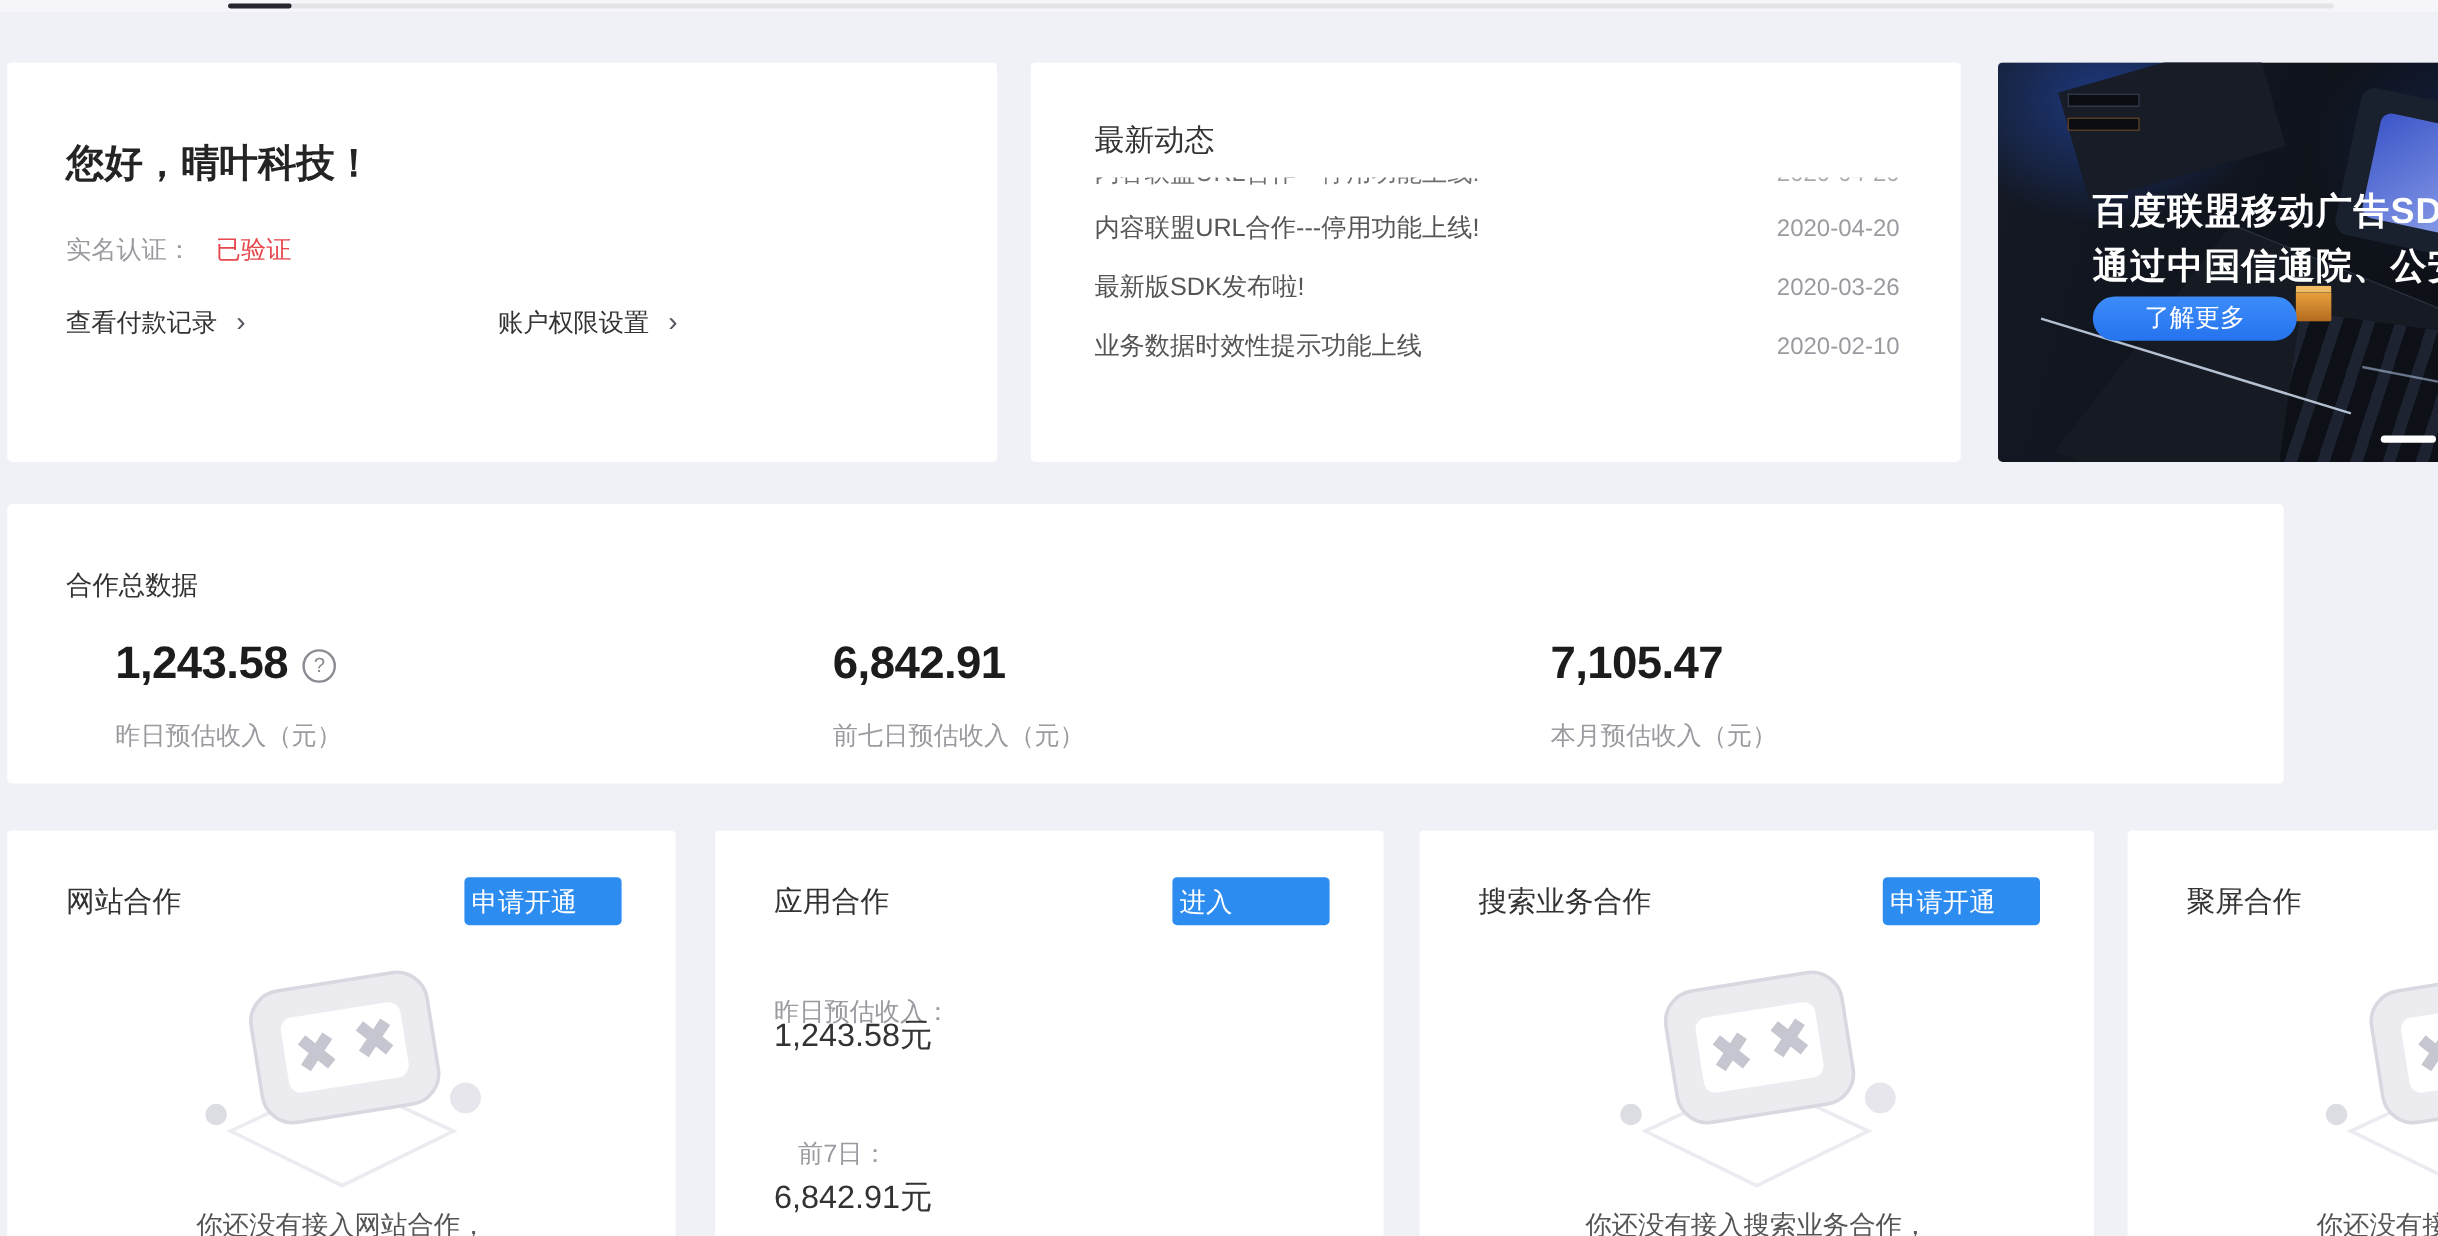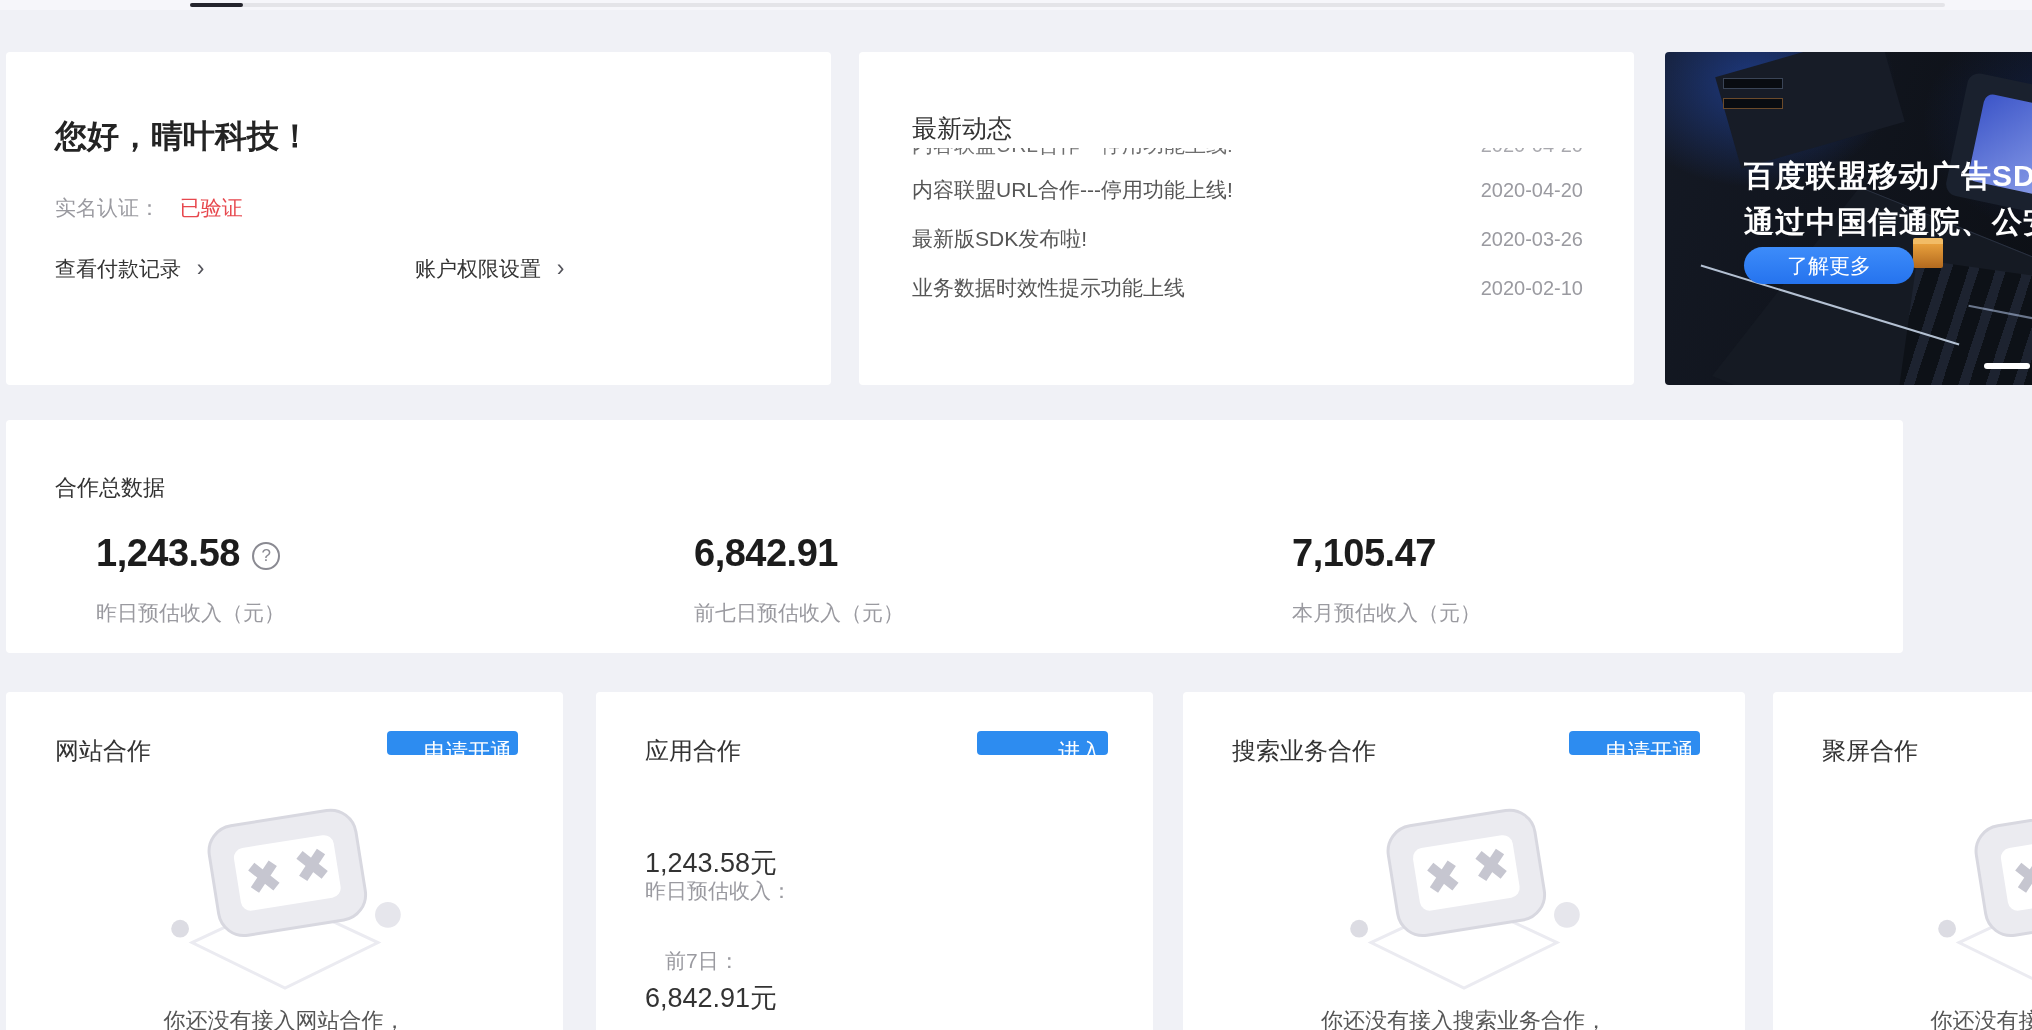--- a/index.html
+++ b/index.html
@@ -16,21 +16,21 @@
   .greet-title{position:absolute;left:49px;top:63px;font-size:32px;font-weight:bold;color:#242424;}
   .auth-row{position:absolute;left:49px;top:142px;font-size:21px;}
   .auth-label{color:#9a9aa0;}
   .auth-status{color:#e7484e;margin-left:14px;}
   .greet-link{position:absolute;top:203px;font-size:21px;color:#333;cursor:pointer;white-space:nowrap;}
   .greet-link.l1{left:49px;} .greet-link.l2{left:409px;}
   .chev{color:#55555c;margin-left:10px;font-size:23px;line-height:21px;}
 
   
   .news{left:859px;top:52px;width:775px;height:333px;overflow:hidden;}
-  .news-title{position:absolute;left:53px;top:60px;font-size:25px;color:#333;}
+  .news-title{position:absolute;left:53px;top:48px;font-size:25px;color:#333;}
   .news-partial{position:absolute;left:53px;right:51px;top:96px;height:12px;overflow:hidden;opacity:.85;}
   .news-partial .inner{display:flex;justify-content:space-between;transform:translateY(-16px);
       font-size:21px;line-height:26px;color:#555;}
   .news-partial .inner .d{color:#9a9aa0;font-size:20px;}
   .news-row{position:absolute;left:53px;right:51px;display:flex;justify-content:space-between;
       align-items:baseline;cursor:pointer;}
   .news-row .t{font-size:21px;color:#555;}
   .news-row .d{font-size:20px;color:#9a9aa0;}
   .news-row.r0{top:124px;} .news-row.r1{top:173px;} .news-row.r2{top:222px;}
 
@@ -68,28 +68,28 @@
   .stat-val{font-size:38px;font-weight:bold;color:#1c1c1c;letter-spacing:-.5px;}
   .help{display:inline-block;width:24px;height:24px;border:2px solid #8a8a92;border-radius:50%;
         font-size:17px;font-weight:normal;color:#8a8a92;text-align:center;line-height:23px;
         margin-left:12px;vertical-align:5px;cursor:pointer;}
   .stat-label{margin-top:24px;font-size:21px;color:#9a9aa0;}
 
   
   .coop{top:692px;width:557px;height:400px;}
   .coop.c1{left:6px;} .coop.c2{left:596px;} .coop.c3{left:1183px;width:562px;} .coop.c4{left:1773px;}
   .coop-title{position:absolute;left:49px;top:43px;font-size:24px;color:#333;}
-  .coop-btn{position:absolute;right:45px;top:39px;width:131px;height:24px;border-radius:4px;border:none;
-      background:#2d8cf0;color:#fff;font-size:22px;text-align:right;line-height:40px;cursor:pointer;
+  .coop-btn{position:absolute;right:45px;top:39px;width:131px;height:40px;border-radius:4px;border:none;
+      background:#2d8cf0;color:#fff;font-size:22px;text-align:left;line-height:40px;cursor:pointer;
       font-family:"Liberation Sans","DejaVu Sans",sans-serif;}
   .illus{position:absolute;left:50%;top:116px;transform:translateX(-50%);}
   .empty-text{position:absolute;left:0;top:314px;width:100%;text-align:center;font-size:22px;color:#555;}
   .mini-label{position:absolute;left:49px;font-size:21px;color:#9a9aa0;}
   .mini-value{position:absolute;left:49px;font-size:27px;color:#333;}
-  .ml1{top:137px;margin-top:48px;} .mv1{top:153px;} .ml2{top:255px;margin-left:20px;} .mv2{top:288px;}
+  .ml1{top:137px;} .mv1{top:153px;} .ml2{top:255px;margin-left:20px;} .mv2{top:288px;}
 </style>
 </head>
 <body>
 
 <div class="page">
 
   <div class="top-strip"></div>
   <div class="top-track">
     <div class="top-handle"></div>
   </div>

